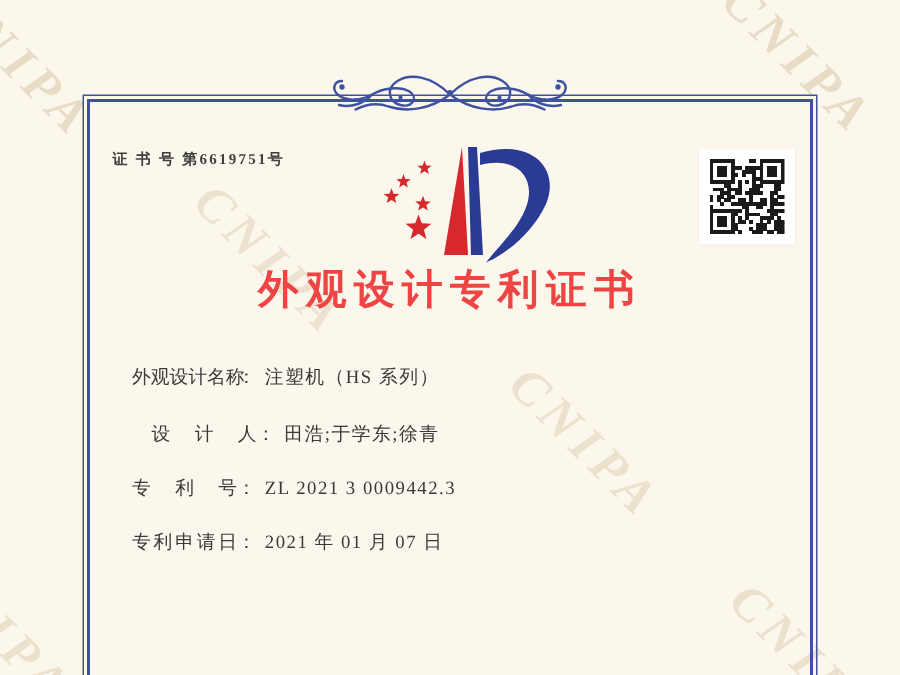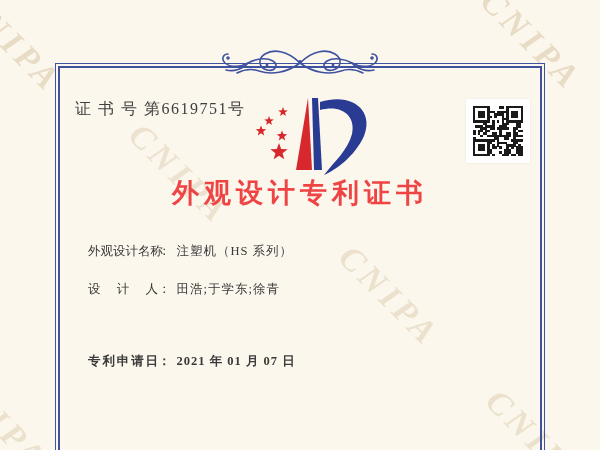--- a/index.html
+++ b/index.html
@@ -40,21 +40,21 @@
     border:2px solid var(--border-color,#3f52a0);
     box-sizing:border-box;
   }
   
   .ornament{
     position:absolute;left:215px;top:46px;width:170px;height:34px;z-index:3;
   }
   
   .cert-number{
     position:absolute;left:75px;top:99px;z-index:4;
-    font-size:16px;color:#3f3f3f;letter-spacing:1.5px;
+    font-size:10px;color:#3f3f3f;letter-spacing:1.5px;font-weight:bold;
   }
   .logo{
     position:absolute;left:250px;top:92px;width:130px;height:85px;z-index:4;
   }
   .qr-box{
     position:absolute;left:466px;top:99px;width:64px;height:64px;
     background:#ffffff;z-index:4;
     box-shadow:0 0 2px rgba(0,0,0,.08);
   }
   .qr-box svg{position:absolute;left:7px;top:7px;}
@@ -279,17 +279,18 @@
         <rect x="0" y="33.333333333333336" width="16.666666666666668" height="16.666666666666668" fill="#1a1a1a"></rect>
         <rect x="2.380952380952381" y="35.714285714285715" width="11.904761904761905" height="11.904761904761905" fill="#fff"></rect>
         <rect x="4.761904761904762" y="38.095238095238095" width="7.142857142857142" height="7.142857142857142" fill="#1a1a1a"></rect>
       </svg>
   </div>
 
   <h1 class="title">外观设计专利证书</h1>
 
   <div class="fields">
       <div class="field-row" style="top: 243px;"><span class="f-label">外观设计名称</span><span class="f-sep">：</span><span class="f-value">注塑机（HS 系列）</span></div>
-      <div class="field-row" style="top: 281px;"><span class="f-label">设计人</span><span class="f-sep">：</span><span class="f-value">田浩;于学东;徐青</span></div>
-      <div class="field-row" style="top: 353px; font-weight: bold;"><span class="f-label">专利申请日</span><span class="f-sep">：</span><span class="f-value">2021 年 01 月 07 日</span></div>
+      <div class="field-row" style="top: 281px; margin-left: 13px;"><span class="f-label">设计人</span><span class="f-sep">：</span><span class="f-value">田浩;于学东;徐青</span></div>
+      <div class="field-row" style="top: 317px;"><span class="f-label">专利号</span><span class="f-sep">：</span><span class="f-value">ZL 2021 3 0009442.3</span></div>
+      <div class="field-row" style="top: 353px;"><span class="f-label">专利申请日</span><span class="f-sep">：</span><span class="f-value">2021 年 01 月 07 日</span></div>
     </div>
 
 </div>
 
 </body></html>

